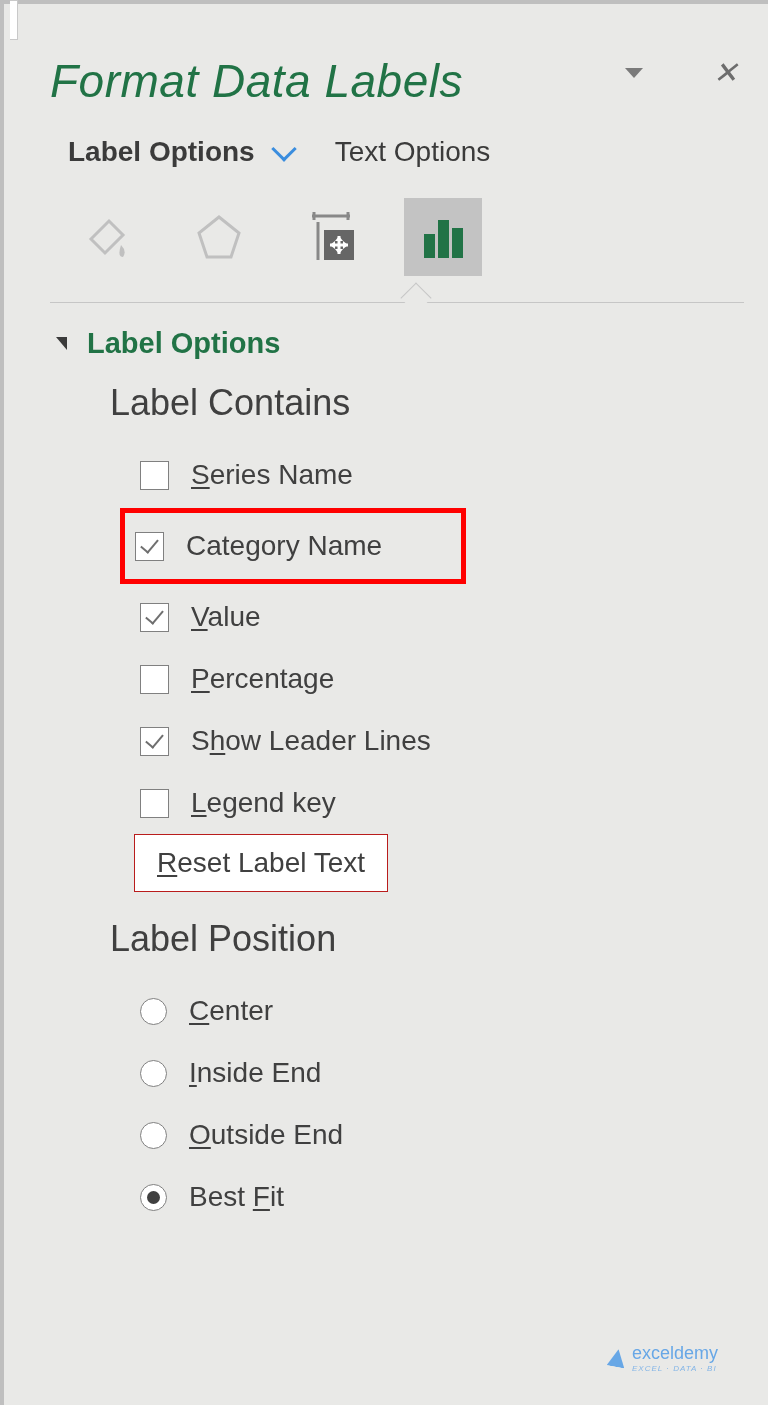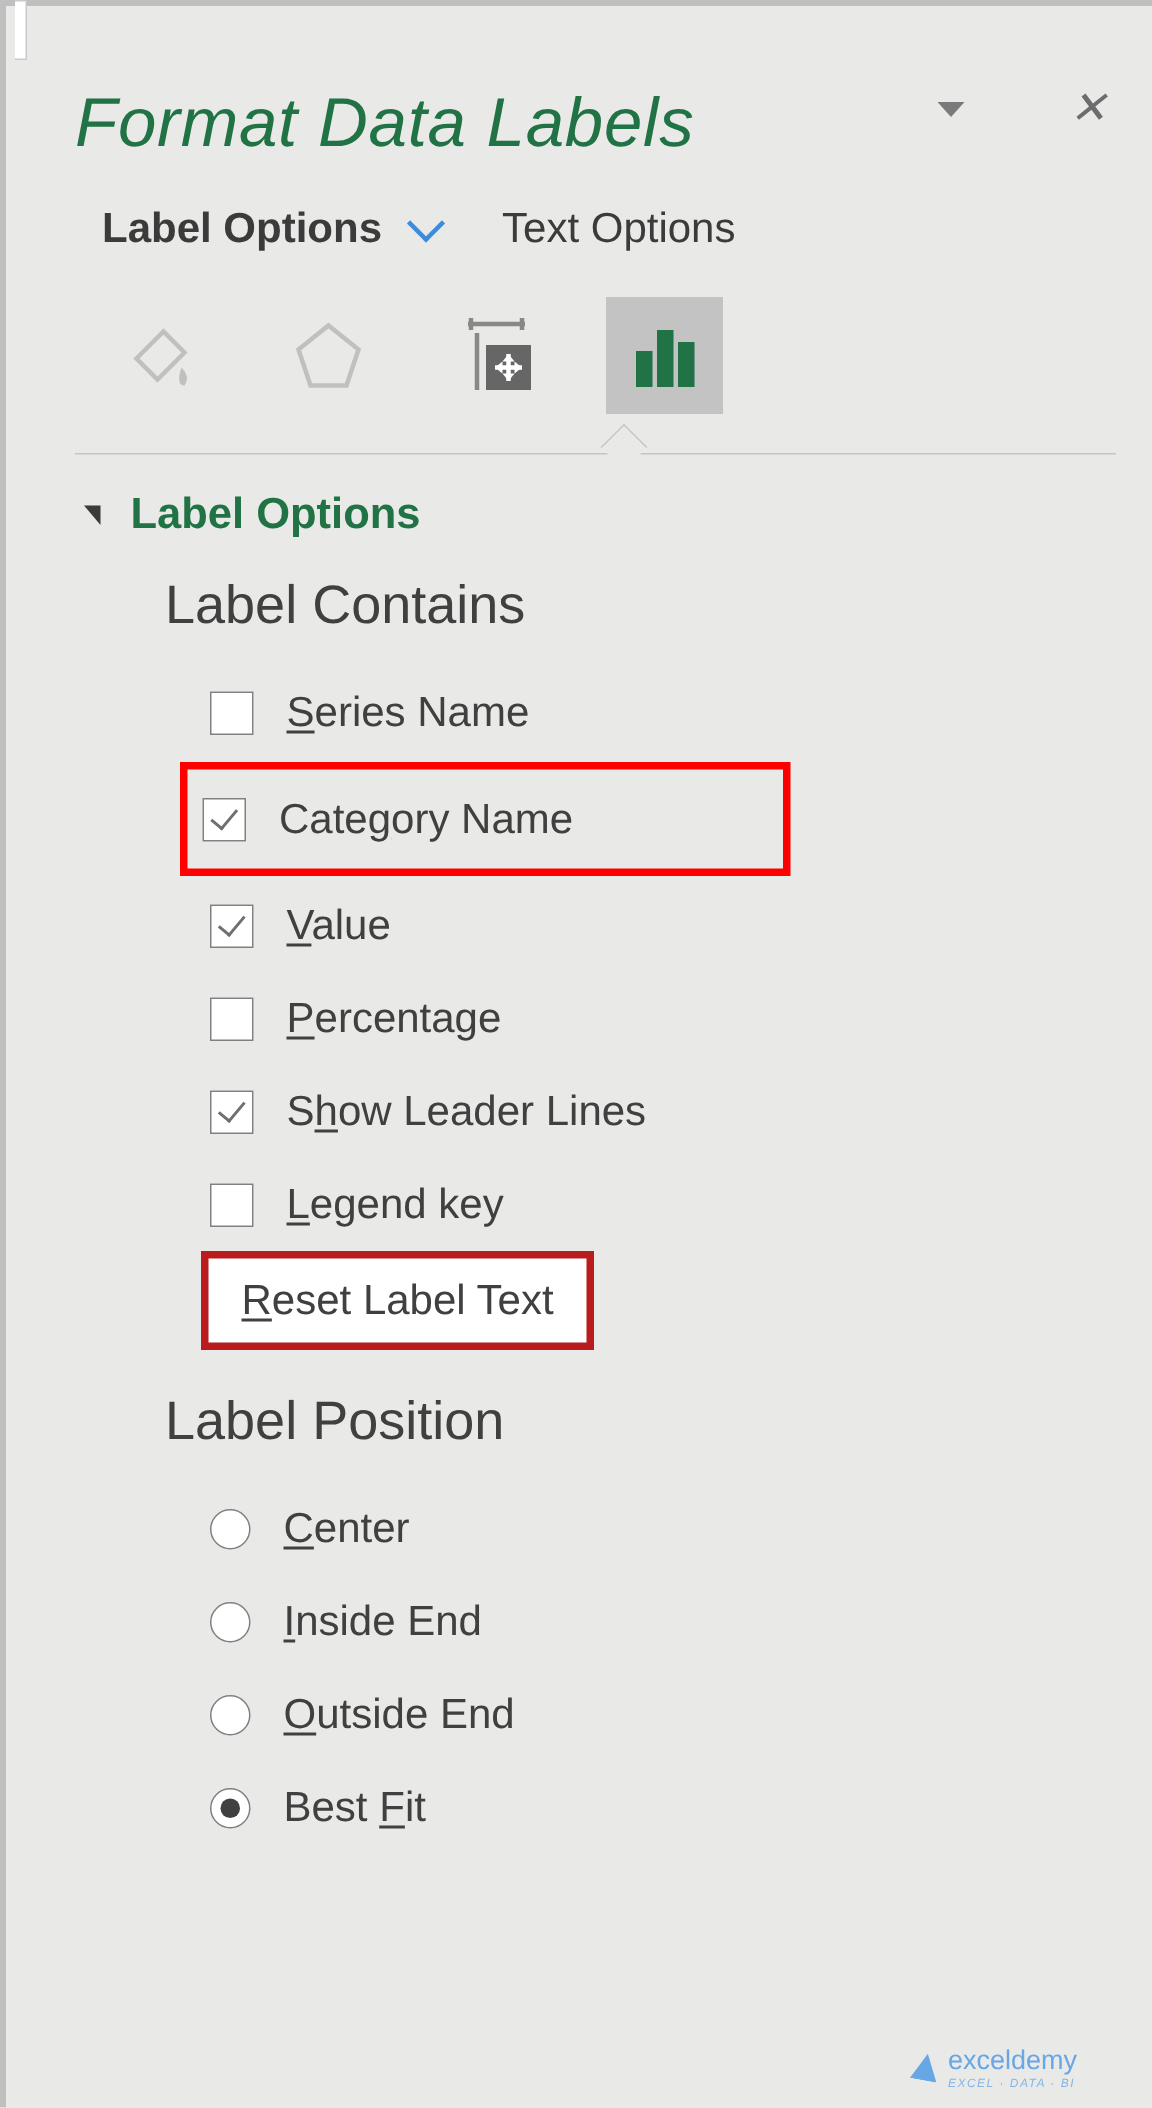--- a/index.html
+++ b/index.html
@@ -169,21 +169,21 @@
   }
   .radio.checked::after{
     content:"";
     width:13px;height:13px;border-radius:50%;
     background:#404040;
   }
   .highlight-box {
     border: 5px solid #ff0000;
     padding: 2px 4px;
     margin: 2px 0 2px -14px;
-    width: 407px;
+    width: 346px;
   }
   .sep-row {
     display:flex; align-items:center; gap: 28px;
     margin-left:84px;
     margin-top:10px;
     margin-bottom:24px;
     font-size:28px;
     color:#404040;
   }
   .sep-label .u { text-decoration: underline; text-underline-offset: 3px;}
@@ -199,30 +199,30 @@
   }
   .select .sel-caret {
     width:0;height:0;
     border-left:8px solid transparent;
     border-right:8px solid transparent;
     border-top:9px solid #7a7a7a;
   }
   .reset-btn {
     margin-left:84px;
     background:#fff;
-    border:5px solid #b91c1c;
+    border:1px solid #b91c1c;
     font-size:28px;
     color:#404040;
     padding: 12px 22px;
     margin-bottom: 26px;
   }
   .reset-btn .u { text-decoration: underline; text-underline-offset: 3px;}
   .watermark {
     position:absolute;
-    bottom:12px; right:50px;
+    bottom:32px; right:50px;
     font-size:18px;
     color:#5aa0e6;
     display:flex;align-items:center;gap:6px;
     opacity:0.9;
   }
   .watermark .sub{ font-size:8px;color:#7ab0e6;letter-spacing:1px;font-style:italic; }
   .wm-icon{
     width:18px;height:18px;background:#5aa0e6;clip-path:polygon(50% 0,100% 100%,0 100%);
     transform:rotate(10deg);
   }

